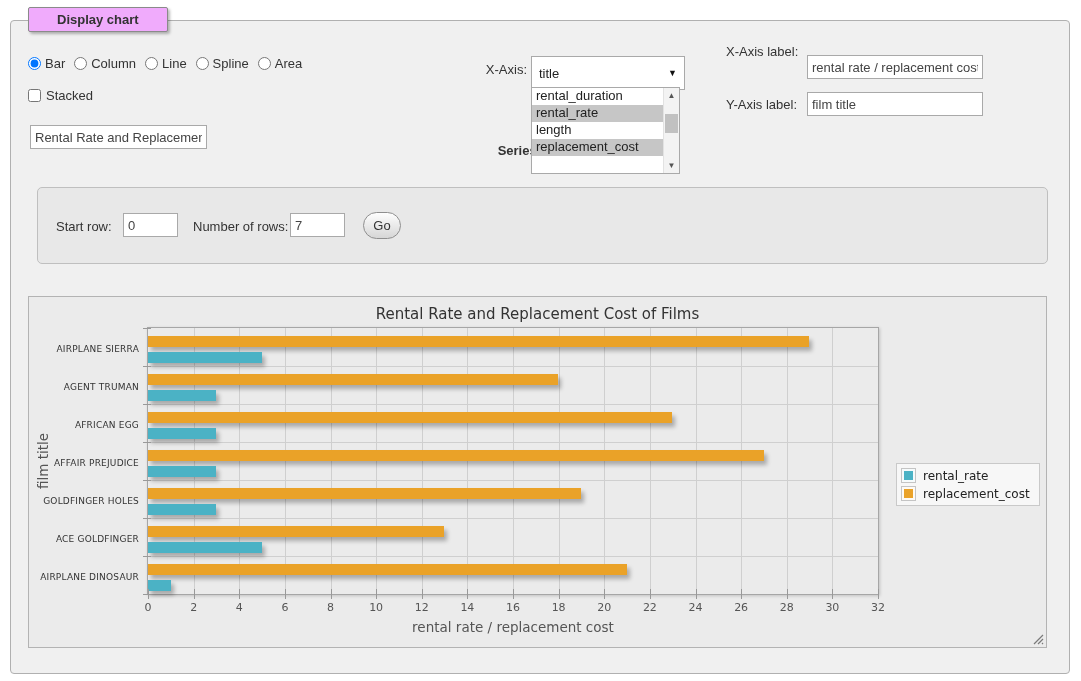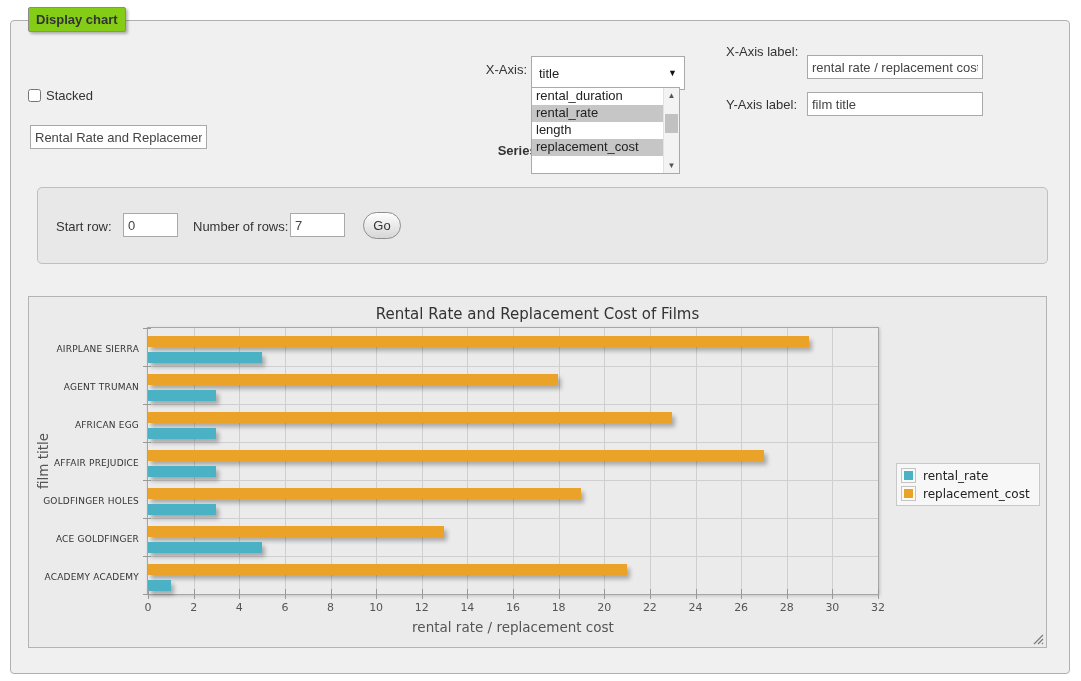--- a/index.html
+++ b/index.html
@@ -2,22 +2,22 @@
 <html><head>
 <meta charset="utf-8">
 <style>
   * { margin:0; padding:0; box-sizing:border-box; }
   html,body { background:#ffffff; font-family:"Liberation Sans", sans-serif; }
   #page { position:relative; width:1081px; height:681px; background:#ffffff; overflow:hidden; }
 
   
   .fieldset { position:absolute; left:10px; top:20px; width:1060px; height:654px;
               background:#f0f0f0; border:1px solid #b0b0b0; border-radius:4px; }
-  .fs-legend { position:absolute; left:28px; top:7px; z-index:5; background:#84cc16;
-               border:1px solid #8a8a8a; border-radius:2px; padding:4px 7px;
+  .fs-legend { position:absolute; left:28px; top:7px; z-index:5; background:#f0abfc;
+               border:1px solid #8a8a8a; border-radius:2px; padding:4px 28px;
                font-size:13px; font-weight:bold; color:#333;
                box-shadow:2px 2px 3px rgba(0,0,0,.28); }
 
   .ctl-label { position:absolute; font-size:13px; color:#333; white-space:nowrap; }
   .ctl-label.right { text-align:right; }
 
   
   .radio-row { position:absolute; left:28px; top:56px; font-size:13px; color:#333;
                display:flex; align-items:center; }
   .radio-row label { display:inline-flex; align-items:center; margin-right:9px; cursor:default; }
@@ -87,20 +87,42 @@
   .legend-label { font-size:12px; color:#222; white-space:nowrap; }
   .resize-handle { position:absolute; right:2px; bottom:2px; width:11px; height:11px; }
 </style>
 </head>
 <body>
 
 <div id="page">
   <div class="fieldset"></div>
   <div class="fs-legend">Display chart</div>
 
+  <div class="radio-row" id="chartTypeGroup">
+      <label>
+        <input type="radio" name="ctype" checked="" style="">
+        <span>Bar</span>
+      </label>
+      <label>
+        <input type="radio" name="ctype" style="">
+        <span>Column</span>
+      </label>
+      <label>
+        <input type="radio" name="ctype" style="">
+        <span>Line</span>
+      </label>
+      <label>
+        <input type="radio" name="ctype" style="">
+        <span>Spline</span>
+      </label>
+      <label>
+        <input type="radio" name="ctype" style="">
+        <span>Area</span>
+      </label>
+    </div>
 
   <div class="check-row">
     <input type="checkbox" id="stackedCheckbox" style="">
     <span>Stacked</span>
   </div>
 
   <input class="text-input" style="left: 30px; top: 125px; width: 177px; height: 24px;" value="Rental Rate and Replacement Cost of Films">
 
   <div class="ctl-label right" style="left:430px; top:62px; width:97px;">X-Axis:</div>
   <div class="select">
@@ -234,15 +256,15 @@
       <div class="ytick-mark" style="left: 114px; top: 183px;"></div>
       <div class="ytick-mark" style="left: 114px; top: 221px;"></div>
       <div class="ytick-mark" style="left: 114px; top: 259px;"></div>
       <div class="ytick-mark" style="left: 114px; top: 297px;"></div>
       <div class="ycat" style="top: 52px;">AIRPLANE SIERRA</div>
       <div class="ycat" style="top: 90px; text-align: right;">AGENT TRUMAN</div>
       <div class="ycat" style="top: 128px;">AFRICAN EGG</div>
       <div class="ycat" style="top: 166px;">AFFAIR PREJUDICE</div>
       <div class="ycat" style="top: 204px;">GOLDFINGER HOLES</div>
       <div class="ycat" style="top: 242px;">ACE GOLDFINGER</div>
-      <div class="ycat" style="top: 280px;">ACADEMY ACADEMY</div>
+      <div class="ycat" style="top: 280px;">AIRPLANE DINOSAUR</div>
     </div>
 </div>
 
 </body></html>

